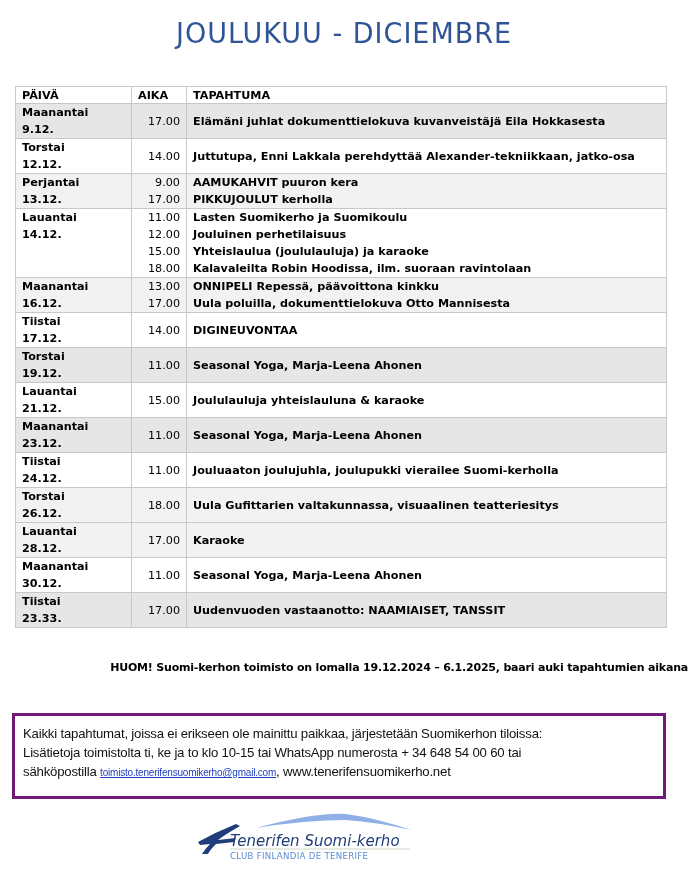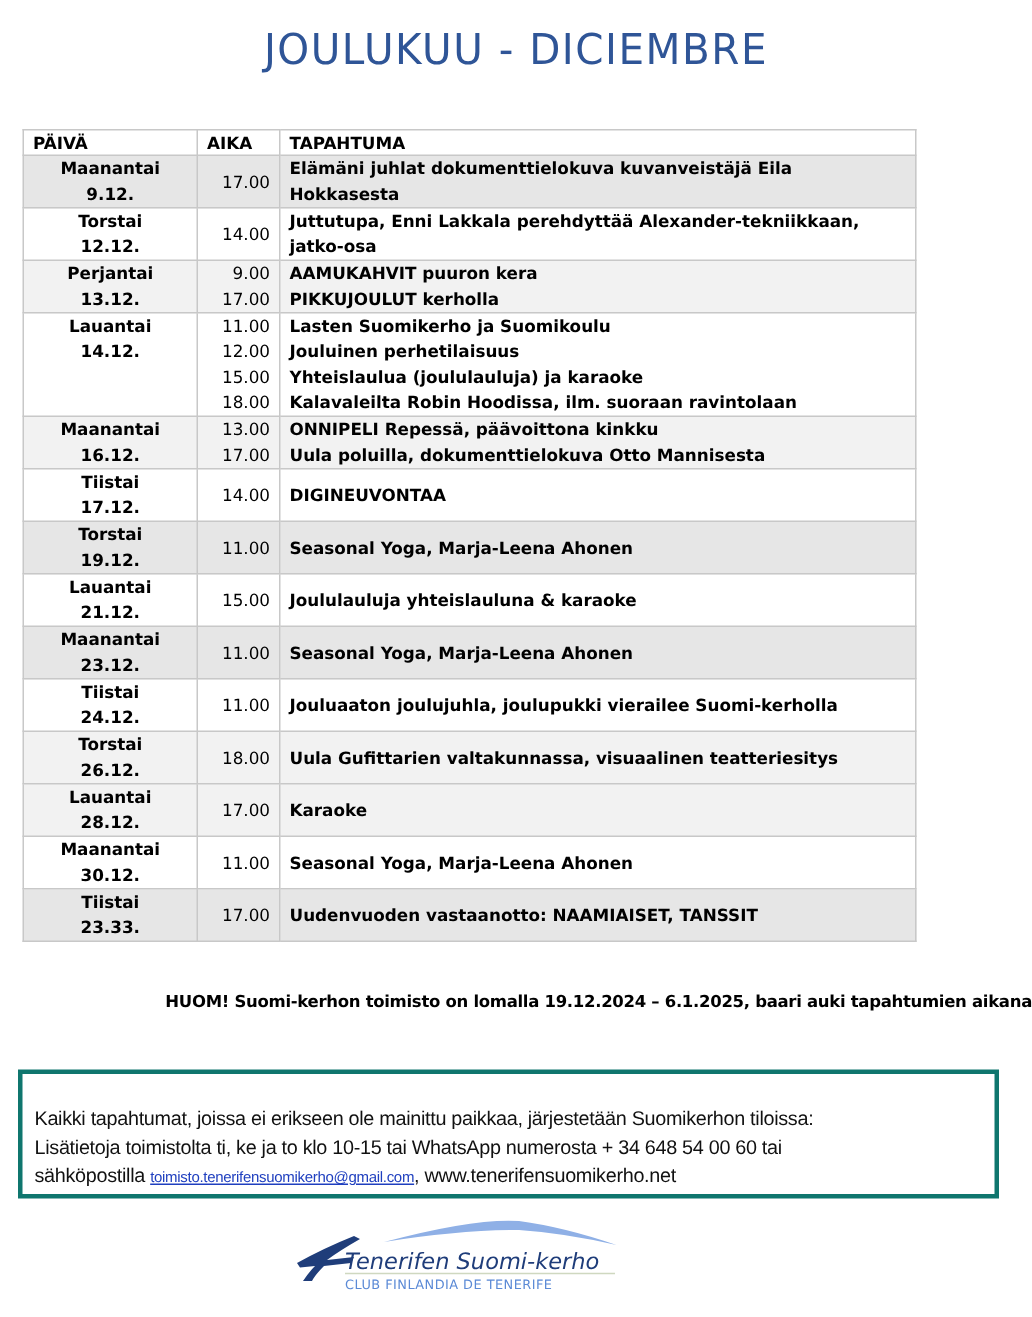--- a/index.html
+++ b/index.html
@@ -1,32 +1,32 @@
 <!DOCTYPE html>
 <html><head>
 <meta charset="utf-8">
 <style>
   html, body { margin:0; padding:0; background:#ffffff; }
   body { width:688px; height:878px; position:relative; overflow:hidden; font-family:"Liberation Sans", sans-serif; color:#000; }
   .title { position:absolute; left:0; width:688px; top:18px; text-align:center; font-family:"DejaVu Sans", sans-serif; font-size:27px; letter-spacing:1px; color:#2f5597; font-weight:normal; transform:scaleY(1.05); }
-  table.sched { position:absolute; left:15px; top:86px; width:596px; border-collapse:collapse; font-family:"DejaVu Sans", sans-serif; font-size:11.2px; }
+  table.sched { position:absolute; left:15px; top:86px; width:652px; border-collapse:collapse; font-family:"DejaVu Sans", sans-serif; font-size:11.2px; }
   table.sched td, table.sched th { border:1px solid #c8c8c8; padding:0 6px; vertical-align:middle; }
   table.sched th { text-align:left; font-weight:bold; height:16px; background:#fff; }
   th.c-aika, td.c-aika { text-align:right; width:42px; font-weight:normal; }
   th.c-aika { font-weight:bold; }
-  td.c-day { width:103px; font-weight:bold; line-height:17px;text-align:center; }
+  td.c-day { width:103px; font-weight:bold; line-height:17px; }
   td.c-ev { font-weight:bold; line-height:17px;margin-top:35px; }
   td.c-aika { line-height:17px; }
   tr.g1 td { background:#e6e6e6; }
   tr.g2 td { background:#f2f2f2; }
   tr.w td { background:#ffffff; }
   tr.single td { height:34px; }
   .line { display:block; }
   .notice { position:absolute; left:0; width:688px; top:661px; text-align:right; font-family:"DejaVu Sans", sans-serif; font-weight:bold; font-size:11px; letter-spacing:-0.2px; }
-  .infobox { position:absolute; left:12px; top:713px; width:654px; height:86px; border:3px solid #0f766e; box-sizing:border-box; padding:20px 8px; font-family:"Liberation Sans", sans-serif; font-size:13.2px; line-height:19px; letter-spacing:-0.2px; color:#111; }
+  .infobox { position:absolute; left:12px; top:713px; width:654px; height:86px; border:3px solid #701a75; box-sizing:border-box; padding:8px 8px; font-family:"Liberation Sans", sans-serif; font-size:13.2px; line-height:19px; letter-spacing:-0.2px; color:#111; }
   .infobox a { color:#1f3fbf; text-decoration:underline; font-size:10px; }
   .logo { position:absolute; left:196px; top:810px; width:220px; height:56px; }
 </style>
 </head>
 <body>
 
 <div class="title">JOULUKUU - DICIEMBRE</div>
 
 <table class="sched">
   <thead>

